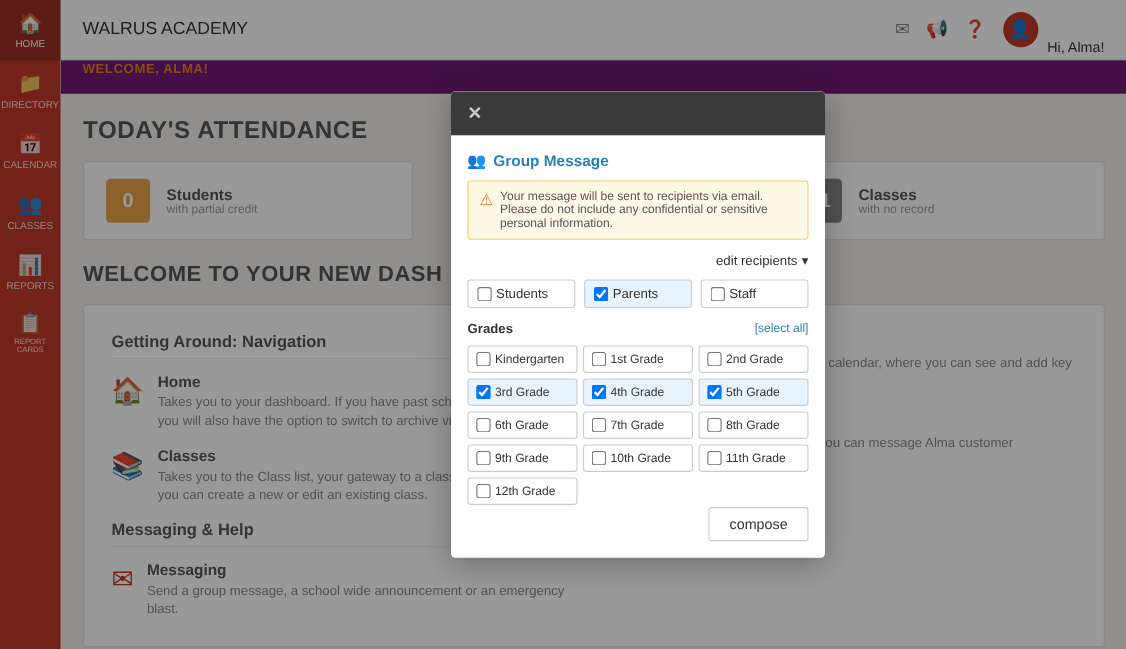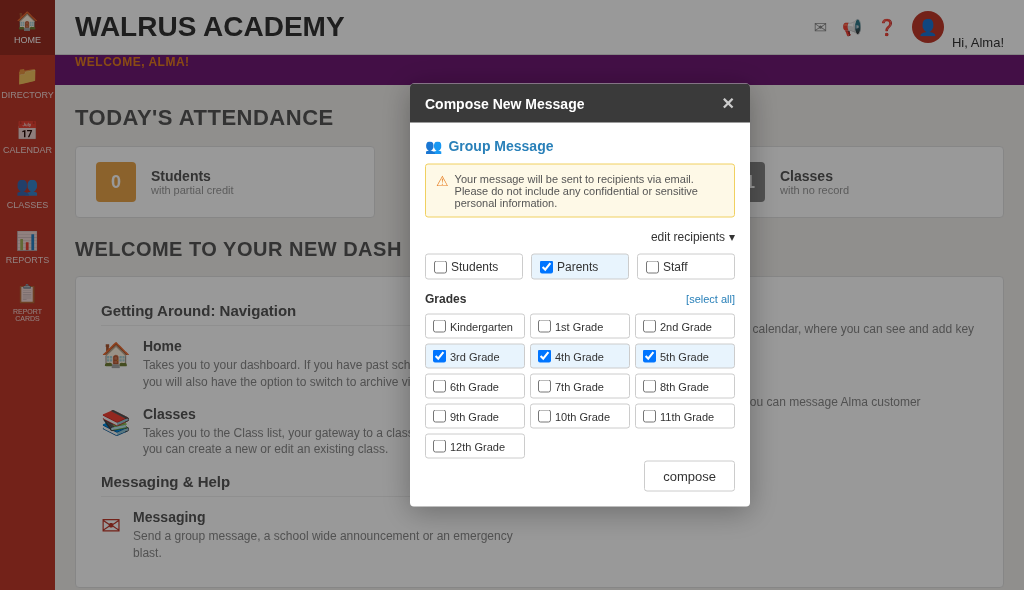--- a/index.html
+++ b/index.html
@@ -18,21 +18,21 @@
     }
     .sidebar-item.active { background: rgba(0,0,0,0.2); color: #fff; }
     .sidebar-icon { font-size: 18px; }
 
     
     .header {
       position: fixed; left: 55px; top: 0; right: 0; height: 55px;
       background: #fff; display: flex; align-items: center; padding: 0 20px;
       border-bottom: 1px solid #ddd; z-index: 9;
     }
-    .header-title { font-size: 28px; font-weight: bold; color: #333; flex: 1; }
+    .header-title { font-size: 16px; font-weight: normal; color: #333; flex: 1; }
     .header-actions { display: flex; align-items: center; gap: 15px; }
     .header-icon { font-size: 16px; color: #888; cursor: pointer; }
     .header-user { display: flex; align-items: center; gap: 8px; cursor: pointer; }
     .header-avatar { width: 32px; height: 32px; border-radius: 50%; background: #c0392b; overflow: hidden; display: flex; align-items: center; justify-content: center; color: #fff; font-size: 12px; }
     .header-user-name { font-size: 13px; color: #333; margin-top: 30px; }
 
     
     .sub-header {
       position: fixed; left: 55px; top: 55px; right: 0; height: 30px;
       background: #701a75; display: flex; align-items: flex-start; padding: 0 20px;
@@ -250,21 +250,20 @@
         </div>
       </div>
     </div>
   </div>
 </div>
 
 <div class="overlay"></div>
 
 <div class="modal">
   <div class="modal-header">
-    <span>Compose New Message</span>
     <span class="modal-close">✕</span>
   </div>
   <div class="modal-body">
     <div class="group-message-link">
       <span>👥</span>
       <span>Group Message</span>
     </div>
     <div class="message-warning">
       <span class="warning-icon">⚠</span>
       <span>Your message will be sent to recipients via email. Please do not include any confidential or sensitive personal information.</span>

